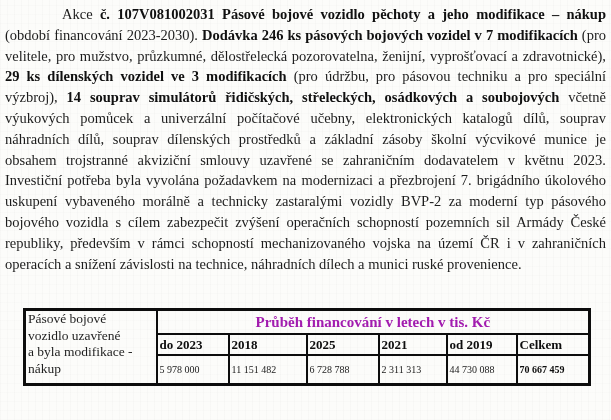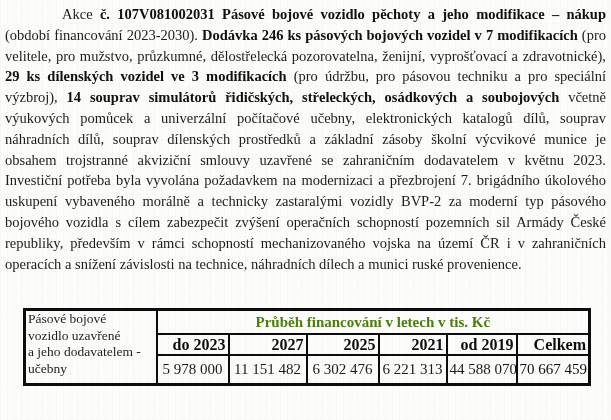--- a/index.html
+++ b/index.html
@@ -55,36 +55,35 @@
     padding: 3px 3px 0 5px;
     font-size: 13.5px;
     line-height: 16.5px;
     font-weight: normal;
   }
   td.span-header {
     height: 22px;
     text-align: center;
     font-weight: bold;
     font-size: 15px;
-    color: #4d7c0f;
+    color: #a21caf;
   }
   td.year-header {
     height: 19px;
-    text-align: right;
+    text-align: left;
     font-weight: bold;
-    font-size: 16px;
+    font-size: 13px;
     color: #0e0e0e;
   }
   td.value-cell {
     height: 27px;
-    text-align: center;
-    font-size: 15px;
+    font-size: 10px;
     color: #1a1a1a;
   }
-  td.value-cell.total { font-weight: normal; color: #0e0e0e; }
+  td.value-cell.total { font-weight: bold; color: #0e0e0e; }
 </style>
 </head>
 <body>
 
 <div class="page">
 
   <p class="body-text"><span>Akce </span><span class="b">č. 107V081002031 Pásové bojové vozidlo pěchoty a jeho modifikace – nákup </span><span>(období financování 2023-2030). </span><span class="b">Dodávka 246 ks pásových bojových vozidel v 7 modifikacích </span><span>(pro velitele, pro mužstvo, průzkumné, dělostřelecká pozorovatelna, ženijní, vyprošťovací a zdravotnické), </span><span class="b">29 ks dílenských vozidel ve 3 modifikacích </span><span>(pro údržbu, pro pásovou techniku a pro speciální výzbroj), </span><span class="b">14 souprav simulátorů řidičských, střeleckých, osádkových a soubojových </span><span>včetně výukových pomůcek a univerzální počítačové učebny, elektronických katalogů dílů, souprav náhradních dílů, souprav dílenských prostředků a základní zásoby školní výcvikové munice je obsahem trojstranné akviziční smlouvy uzavřené se zahraničním dodavatelem v květnu 2023. Investiční potřeba byla vyvolána požadavkem na modernizaci a přezbrojení 7. brigádního úkolového uskupení vybaveného morálně a technicky zastaralými vozidly BVP-2 za moderní typ pásového bojového vozidla s cílem zabezpečit zvýšení operačních schopností pozemních sil Armády České republiky, především v rámci schopností mechanizovaného vojska na území ČR i v zahraničních operacích a snížení závislosti na technice, náhradních dílech a munici ruské provenience.</span></p>
 
   <table class="fin">
     <colgroup>
@@ -94,37 +93,37 @@
       <col style="width:72px">
       <col style="width:68px">
       <col style="width:70px">
       <col style="width:73px">
     </colgroup>
     <tbody>
       <tr>
         <td class="rowlabel" rowspan="3">
           <div>Pásové bojové</div>
           <div>vozidlo uzavřené</div>
-          <div>a jeho dodavatelem -</div>
-          <div>učebny</div>
+          <div>a byla modifikace -</div>
+          <div>nákup</div>
         </td>
         <td class="span-header" colspan="6">Průběh financování v letech v tis. Kč</td>
       </tr>
       <tr>
         <td class="year-header">do 2023</td>
-        <td class="year-header">2027</td>
+        <td class="year-header">2018</td>
         <td class="year-header">2025</td>
         <td class="year-header">2021</td>
         <td class="year-header">od 2019</td>
         <td class="year-header">Celkem</td>
       </tr>
       <tr>
         <td class="value-cell">5 978 000</td>
         <td class="value-cell">11 151 482</td>
-        <td class="value-cell">6 302 476</td>
-        <td class="value-cell">6 221 313</td>
-        <td class="value-cell">44 588 070</td>
+        <td class="value-cell">6 728 788</td>
+        <td class="value-cell">2 311 313</td>
+        <td class="value-cell">44 730 088</td>
         <td class="value-cell total">70 667 459</td>
       </tr>
     </tbody>
   </table>
 
 </div>
 
 </body></html>

